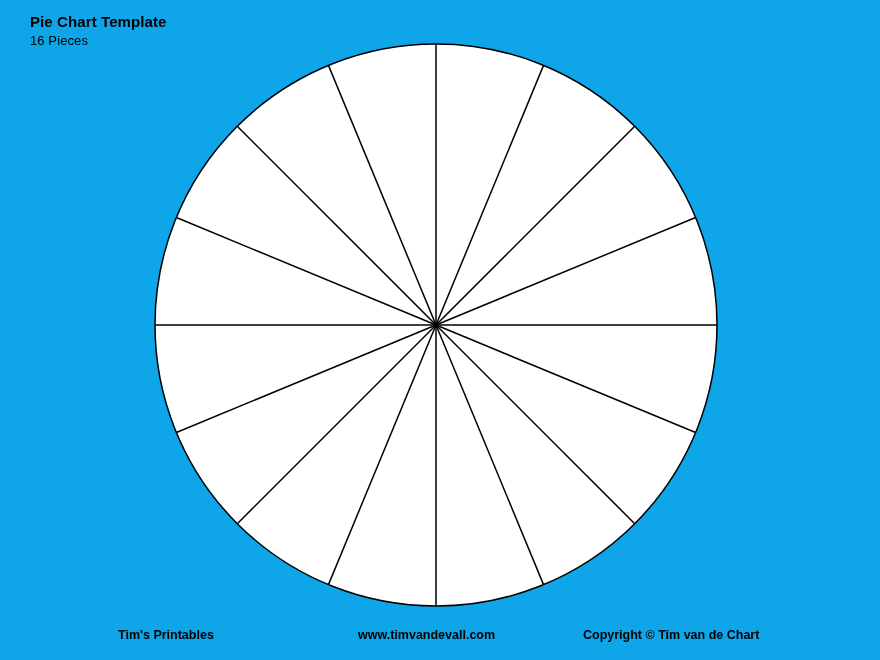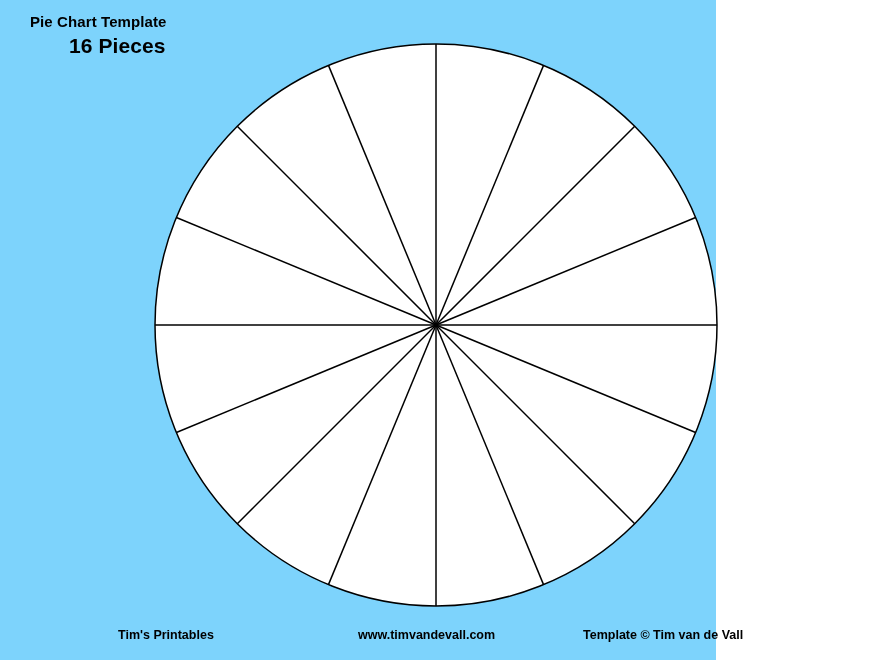--- a/index.html
+++ b/index.html
@@ -10,40 +10,39 @@
   body {
     width: 880px;
     height: 660px;
     font-family: "Liberation Sans", sans-serif;
     color: #000000;
     position: relative;
     overflow: hidden;
   }
   #page {
     position: relative;
-    width: 716px;
+    width: 880px;
     height: 660px;
-    background: #7dd3fc;
+    background: #0ea5e9;
   }
   .title-block {
     position: absolute;
     left: 30px;
     top: 12px;
     line-height: 1.35;
   }
   .title-line1 {
     font-size: 15px;
     font-weight: bold;
     letter-spacing: 0.1px;
   }
   .title-line2 {
-    font-size: 21px;
-    font-weight: bold;
+    font-size: 13px;
+    font-weight: normal;
     letter-spacing: 0.1px;
-    margin-left: 39px;
   }
   #chart-area {
     position: absolute;
     left: 0;
     top: 0;
     width: 880px;
     height: 620px;
   }
   .footer {
     position: absolute;
@@ -90,16 +89,16 @@
         <line x1="436" y1="325" x2="155" y2="325.00000000000006" stroke="#000000" stroke-width="1.5"></line>
         <line x1="436" y1="325" x2="176.38985136432848" y2="217.46595550540968" stroke="#000000" stroke-width="1.5"></line>
         <line x1="436" y1="325" x2="237.3029944865801" y2="126.30299448658016" stroke="#000000" stroke-width="1.5"></line>
         <line x1="436" y1="325" x2="328.4659555054096" y2="65.38985136432848" stroke="#000000" stroke-width="1.5"></line>
       </g>
   </svg>
 
   <div class="footer">
     <div class="footer-item footer-left">Tim's Printables</div>
     <div class="footer-item footer-center">www.timvandevall.com</div>
-    <div class="footer-item footer-right">Template © Tim van de Vall</div>
+    <div class="footer-item footer-right">Copyright © Tim van de Chart</div>
   </div>
 
 </div>
 
 </body></html>

